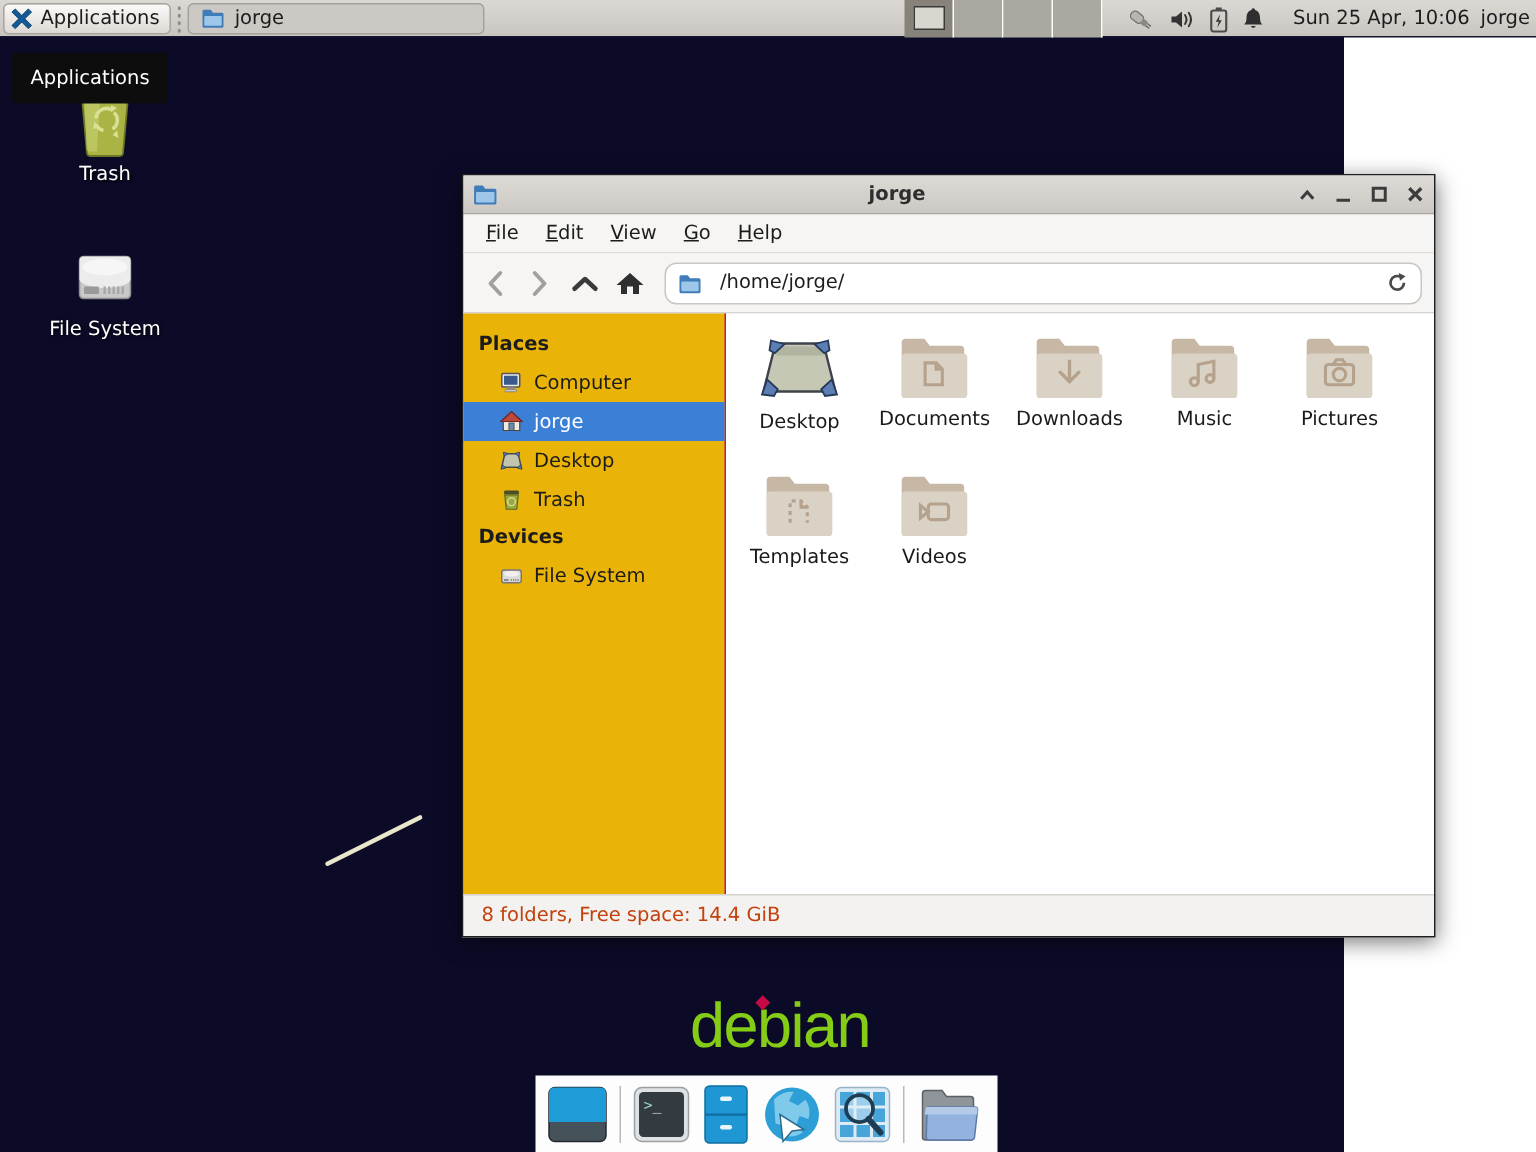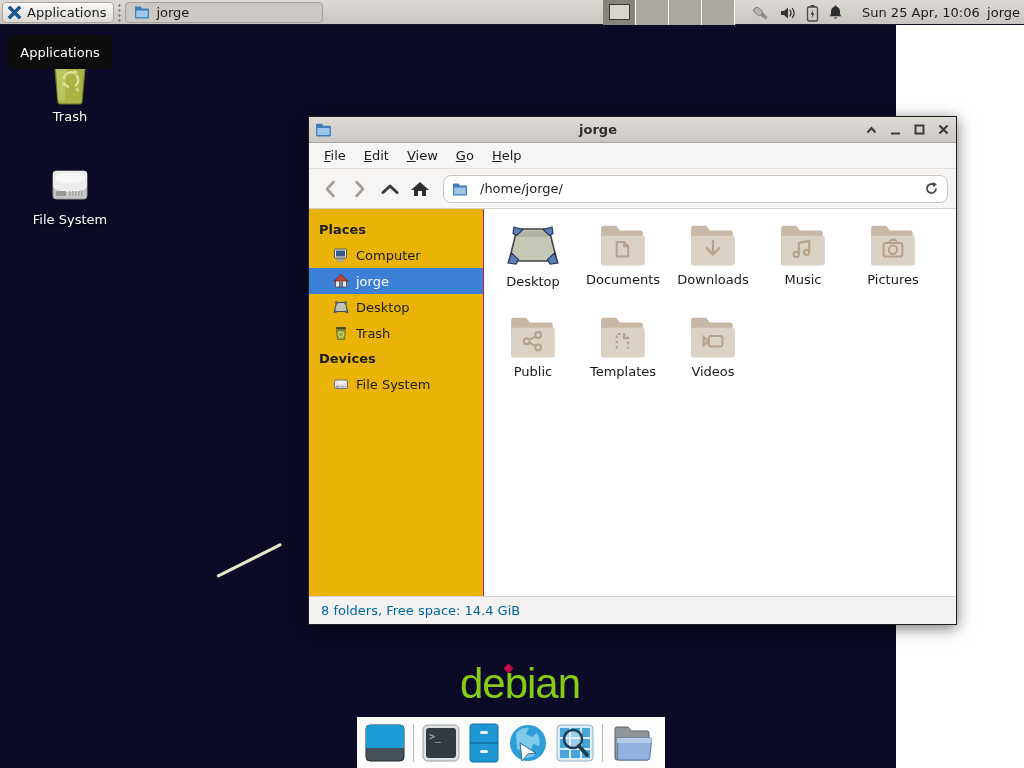--- a/index.html
+++ b/index.html
@@ -70,21 +70,21 @@
   .body { position:absolute; top:92px; bottom:28px; left:0; right:0; display:flex; }
   .sidebar { width:175px; background:#eab308; border-right:1px solid #be185d; padding-top:8px; }
   .side-head { font-weight:bold; padding:5px 10px; }
   .side-item { display:flex; align-items:center; gap:7px; height:26px; padding-left:24px;text-align:center; }
   .side-item.sel { background:#3b7fd6; color:#fff; }
   .files { flex:1; background:#fff; padding:12px 0 0 4px; }
   .frow { display:flex; }
   .fcell { width:90px; height:92px; display:flex; flex-direction:column; align-items:center; }
   .fcell .lbl { margin-top:5px; color:#1a1a1a; }
   .statusbar { position:absolute; left:0; right:0; bottom:0; height:28px; background:#f3f2f0;
-    border-top:1px solid #d5d2ce; display:flex; align-items:center; padding-left:12px; color:#0369a1; }
+    border-top:1px solid #d5d2ce; display:flex; align-items:center; padding-left:12px; color:#c2410c; }
 
   svg { display:block; }
 </style>
 </head>
 <body>
 
 <div id="screen">
 
   <div class="panel">
     <div class="apps-btn">
@@ -485,35 +485,20 @@
           </div>
         </div>
 
         <div class="frow">
           <div class="fcell">
             <span>
               <svg width="50" height="46" viewBox="0 0 48 44">
                 <path d="M3 40 V7 q0-2.5 2.5-2.5 h12 l3.5 4.5 h19.5 q2.5 0 2.5 2.5 V40 q0 2.5-2.5 2.5 h-35 Q3 42.5 3 40 Z" fill="#c7b8a6"></path>
                 <rect x="3" y="14" width="42" height="28.5" rx="2.5" fill="#dbd2c6"></rect>
                 <g stroke="#b5a28c" stroke-width="2" fill="none">
-                    <circle cx="18" cy="27" r="2.8"></circle>
-                    <circle cx="29" cy="21" r="2.8"></circle>
-                    <circle cx="29" cy="33" r="2.8"></circle>
-                    <path d="M20.5 25.7 l6-3.4 M20.5 28.3 l6 3.4"></path>
-                  </g>
-              </svg>
-            </span>
-            <div class="lbl">Public</div>
-          </div>
-          <div class="fcell">
-            <span>
-              <svg width="50" height="46" viewBox="0 0 48 44">
-                <path d="M3 40 V7 q0-2.5 2.5-2.5 h12 l3.5 4.5 h19.5 q2.5 0 2.5 2.5 V40 q0 2.5-2.5 2.5 h-35 Q3 42.5 3 40 Z" fill="#c7b8a6"></path>
-                <rect x="3" y="14" width="42" height="28.5" rx="2.5" fill="#dbd2c6"></rect>
-                <g stroke="#b5a28c" stroke-width="2" fill="none">
                     <path d="M18 34 v-14 h7 l4 4 v10" stroke-dasharray="2.5 2.5"></path>
                     <path d="M25 20 v4 h4"></path>
                   </g>
               </svg>
             </span>
             <div class="lbl">Templates</div>
           </div>
           <div class="fcell">
             <span>
               <svg width="50" height="46" viewBox="0 0 48 44">

